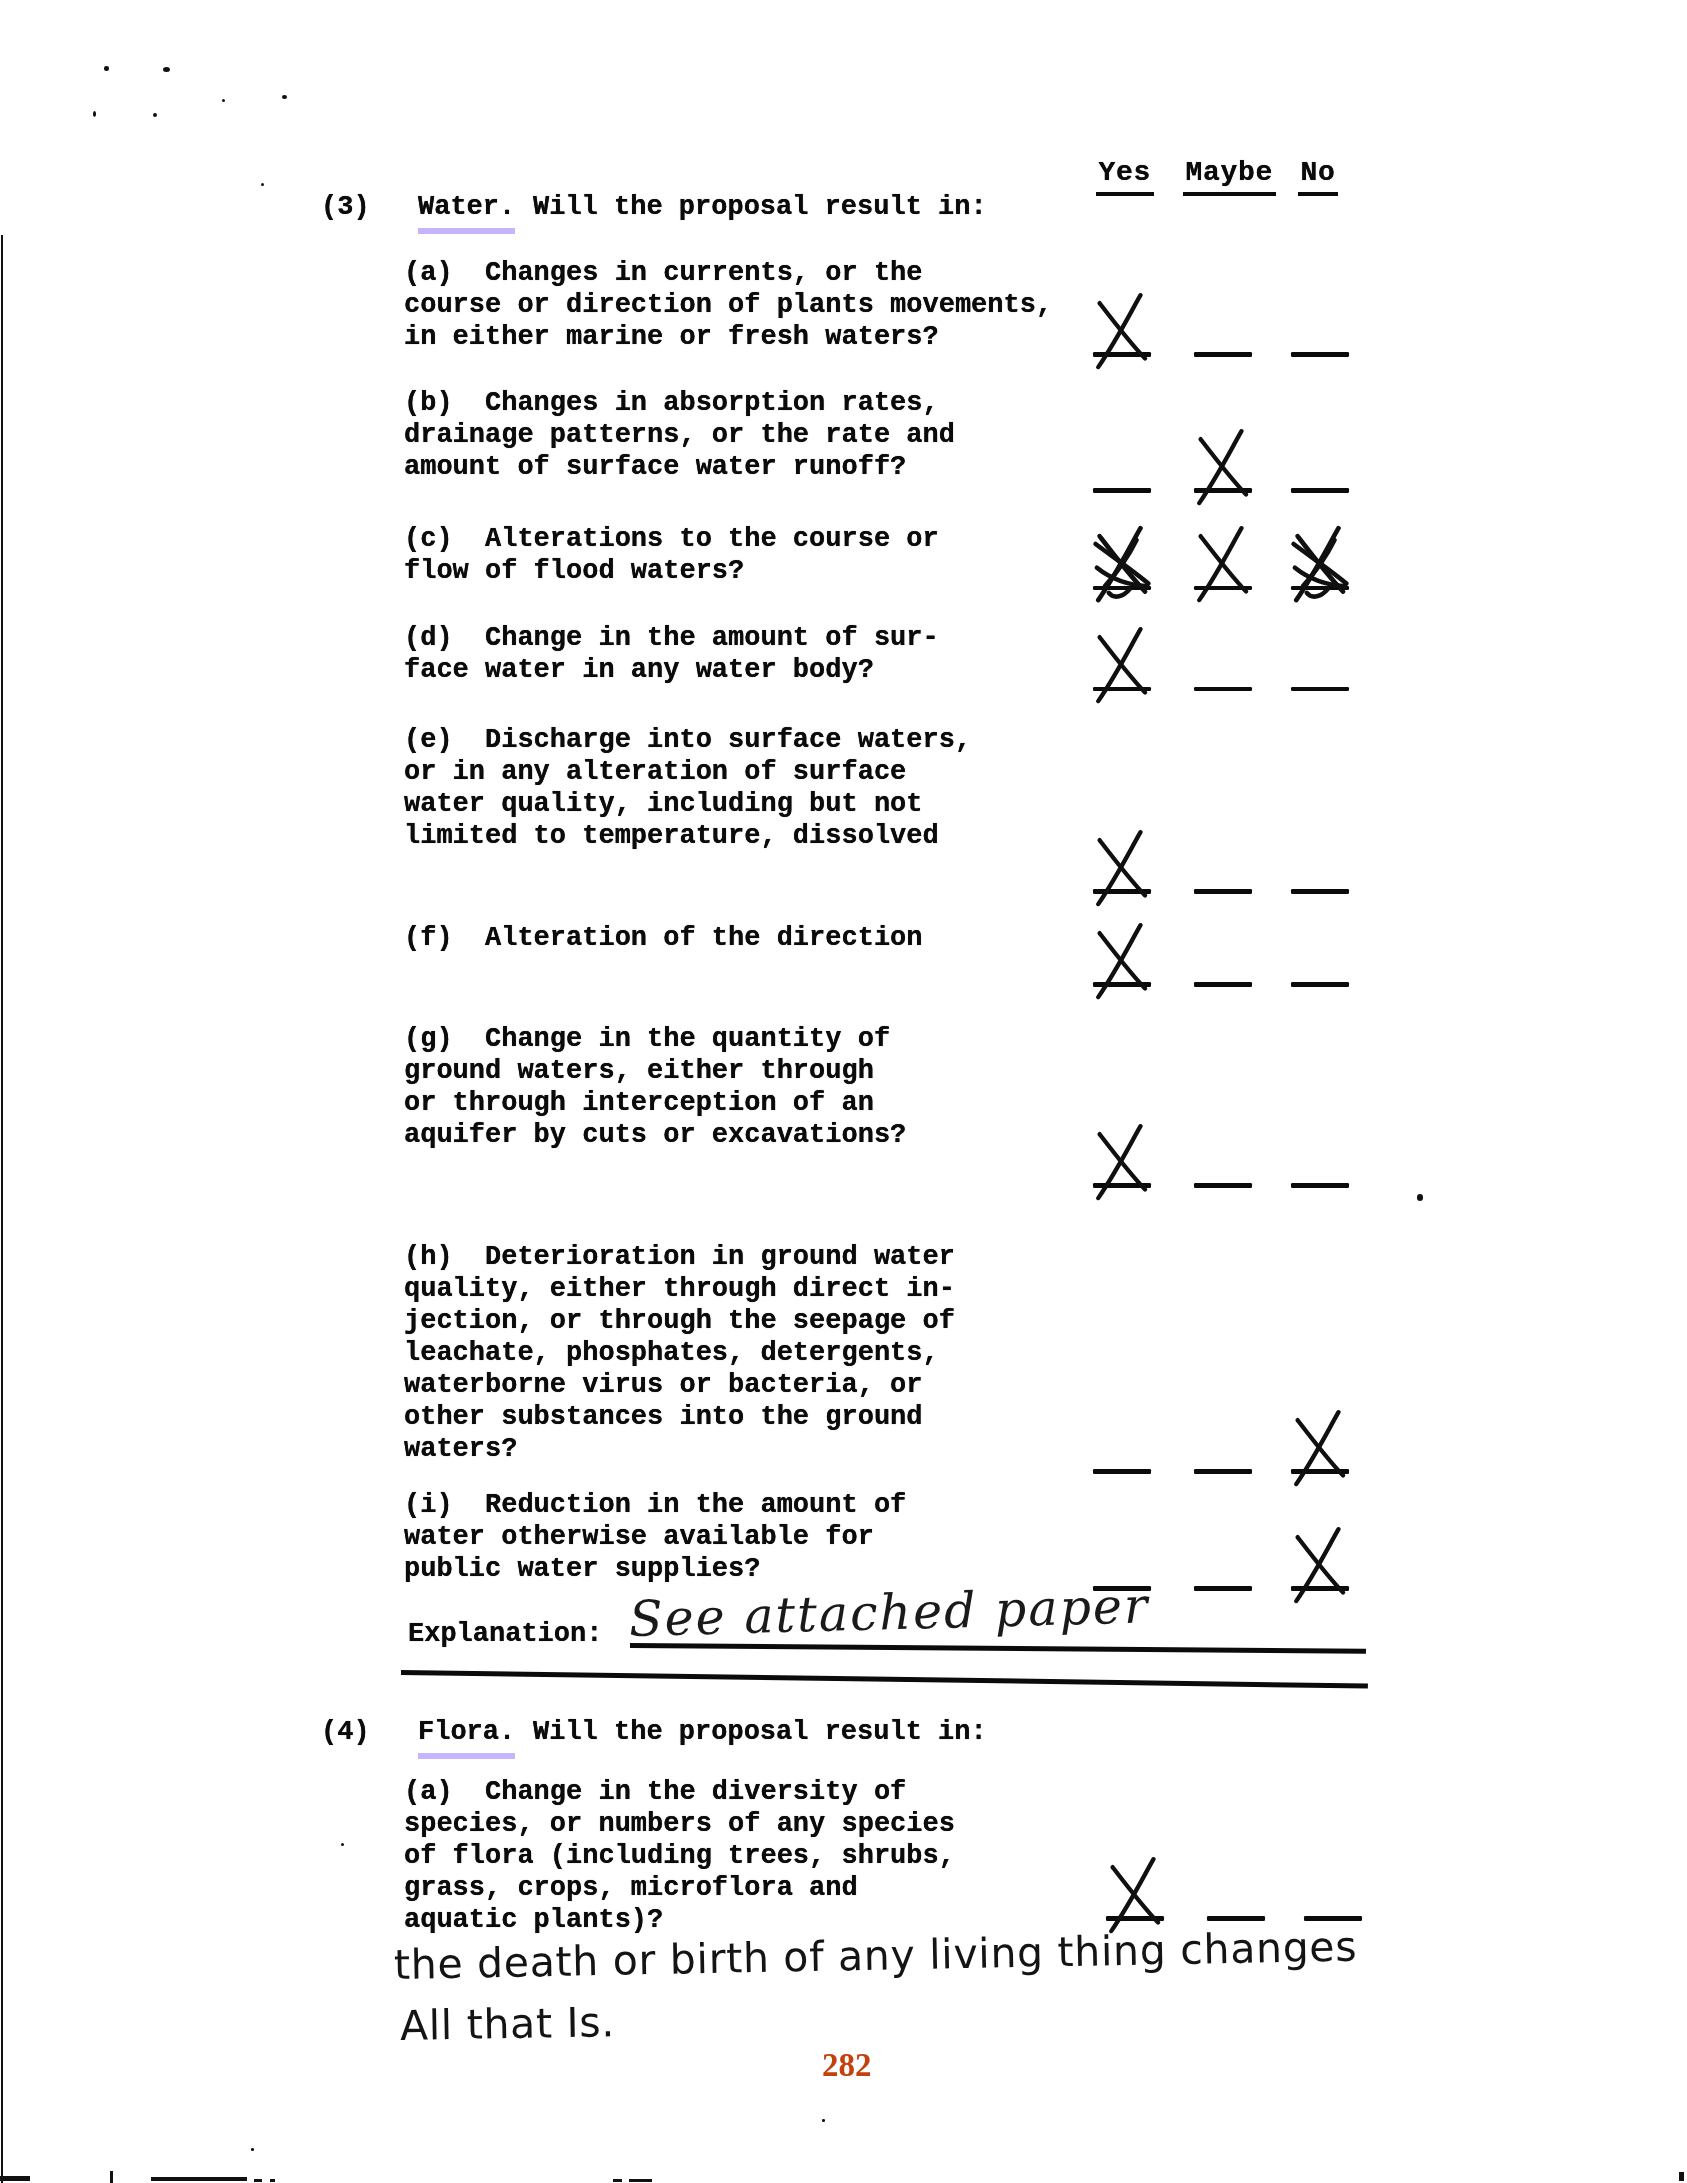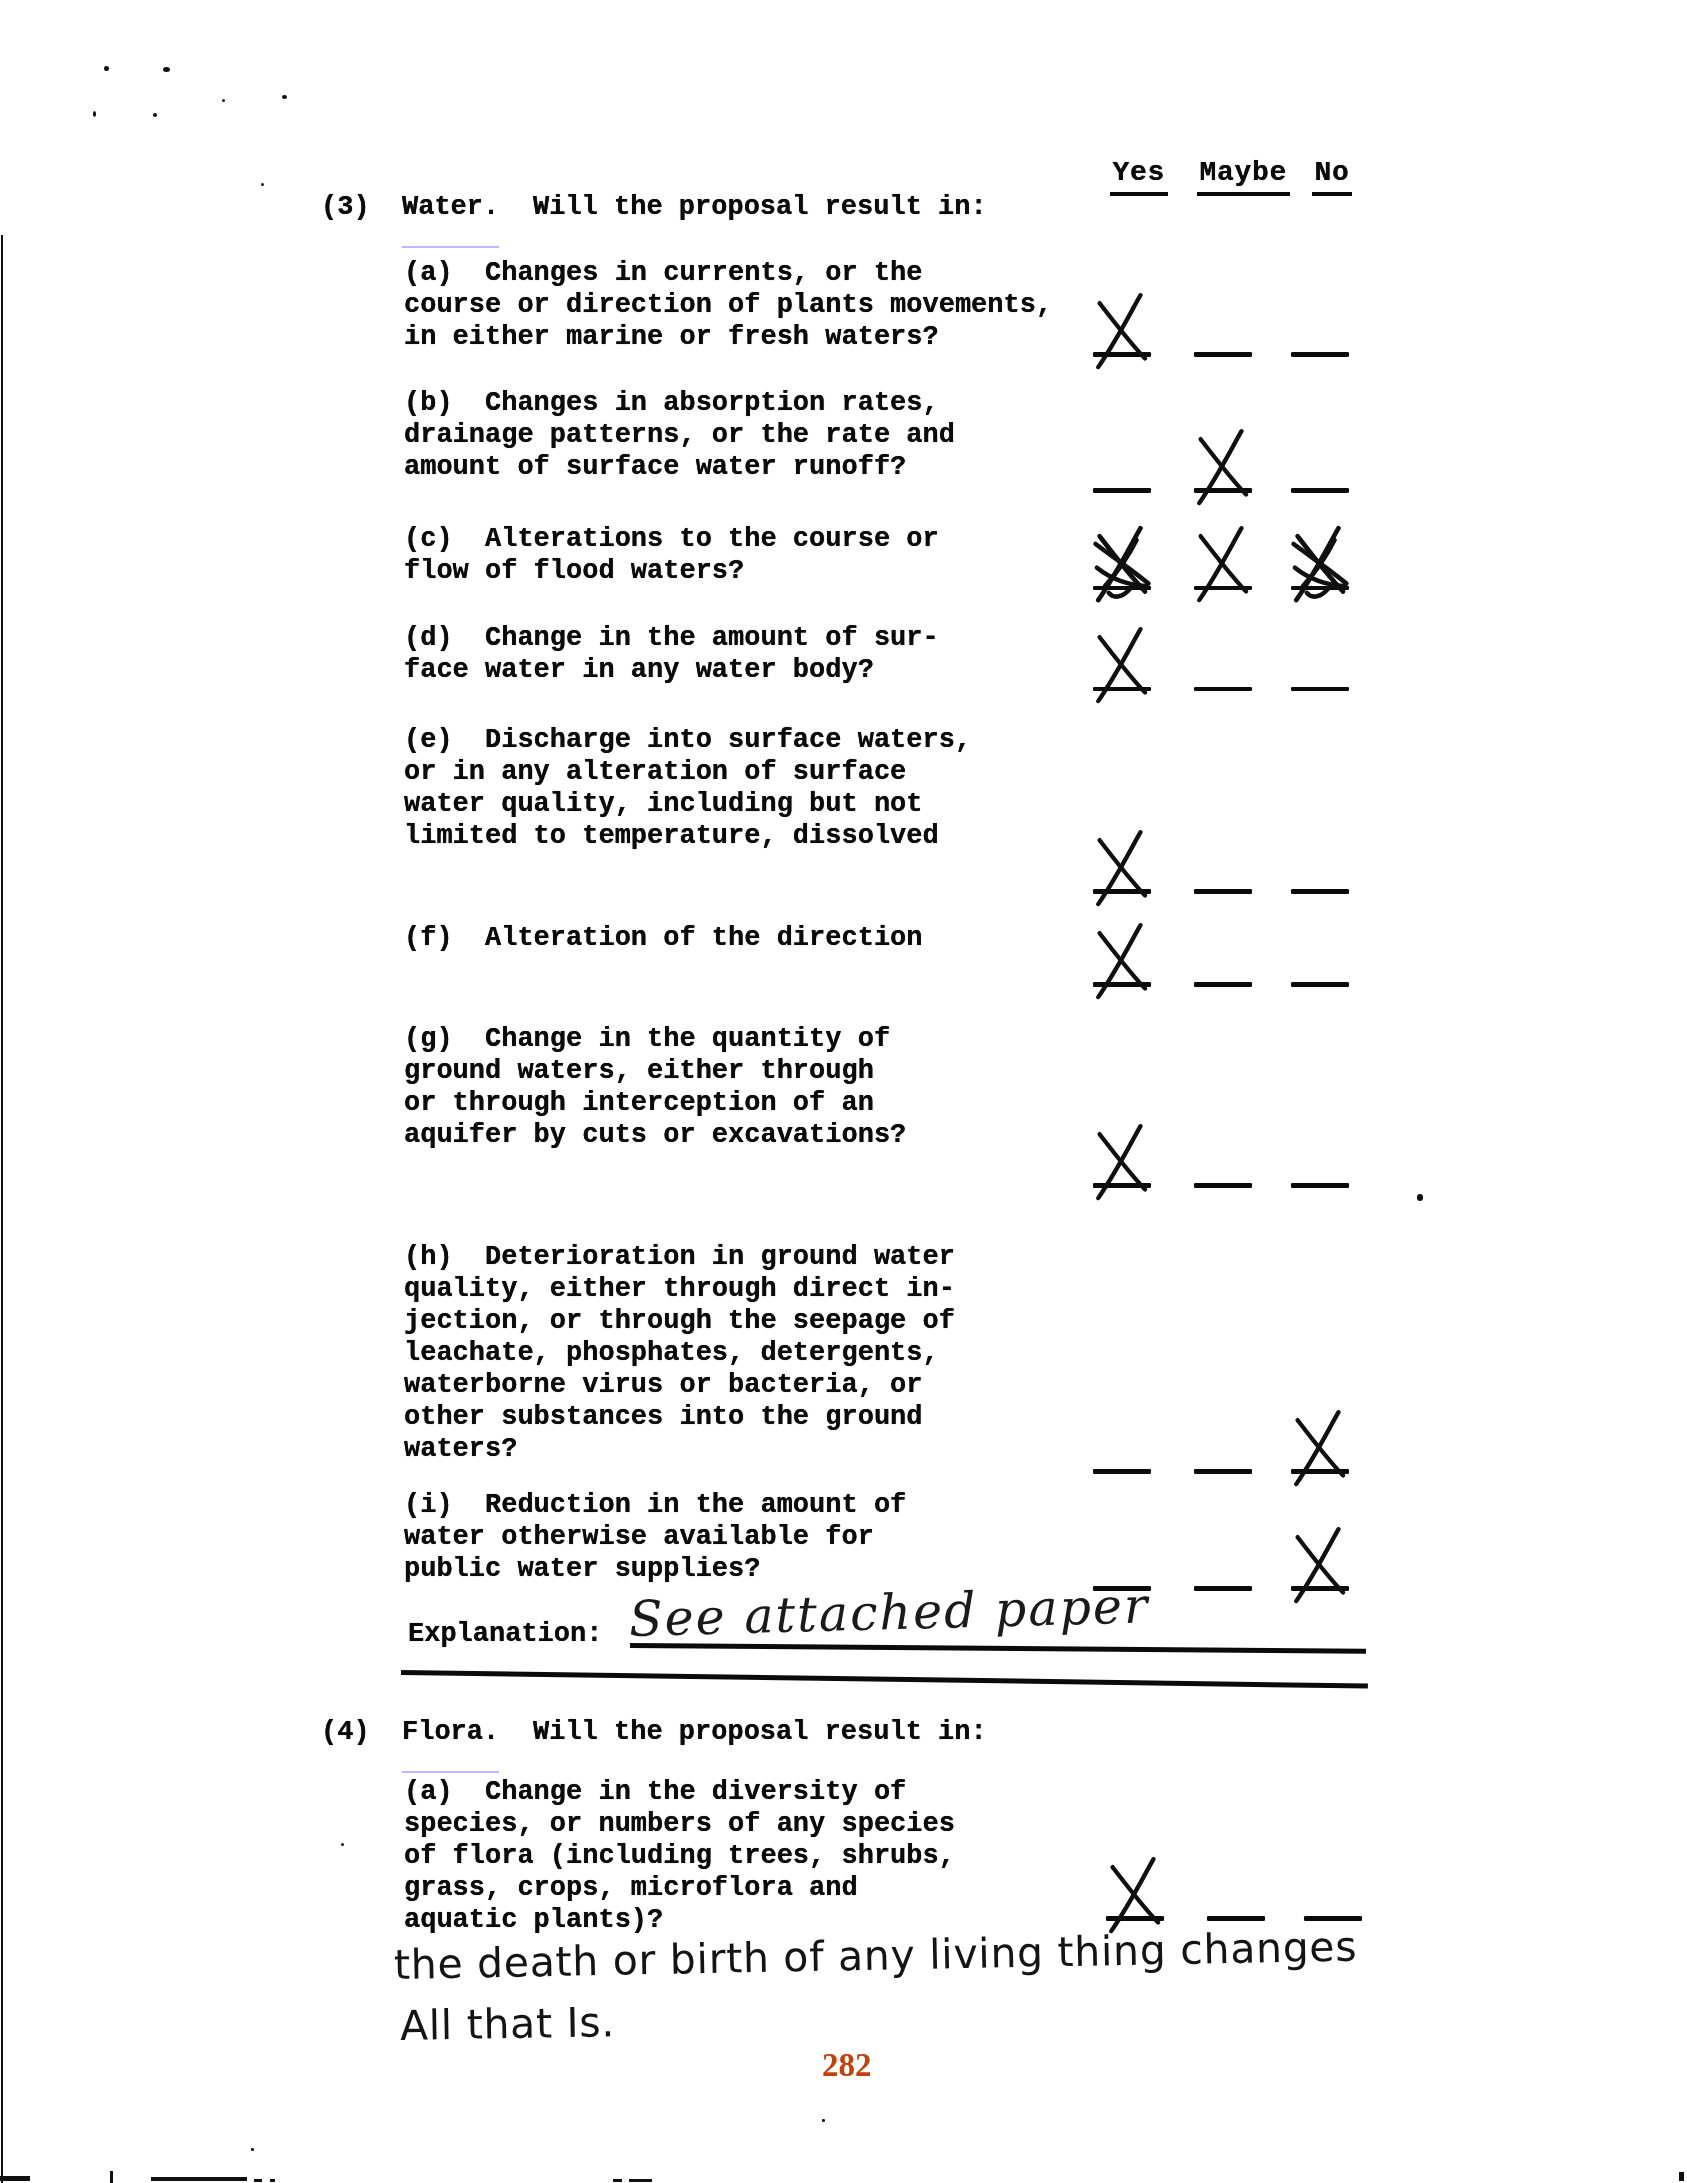--- a/index.html
+++ b/index.html
@@ -7,33 +7,33 @@
     position:relative; width:1687px; height:2183px; background:#ffffff;
     overflow:hidden; color:#0b0b0b;
     font-family:"Liberation Mono", monospace;
   }
   
   .tw{ font-family:"Liberation Mono", monospace; font-weight:700; font-size:27px;
        line-height:32px; color:#0b0b0b; text-shadow:0 0 0.7px #0b0b0b; }
   .q-line{ white-space:pre; }
 
   
-  .answers-header{ position:absolute; top:157px; left:14px; width:1343px; height:46px; }
+  .answers-header{ position:absolute; top:157px; left:0; width:1343px; height:46px; }
   .ans-col{ position:absolute; top:0; font-size:28px; letter-spacing:0.7px;
             border-bottom:4.6px solid #0b0b0b; padding:0 2.6px 3.3px 2.6px; }
   .col-yes{ left:1096px; }
   .col-maybe{ left:1183px; }
   .col-no{ left:1298px; }
 
   
   .section-heading{ position:absolute; left:0; width:1687px; height:42px; }
   .section-3{ top:191px; }
   .section-4{ top:1716px; }
   .sec-num{ position:absolute; left:321px; }
-  .sec-title{ position:absolute; left:402px; border-bottom:2px solid #c4b5fd; padding-bottom:23px; }
+  .sec-title{ position:absolute; left:418px; border-bottom:6px solid #c4b5fd; padding-bottom:5px; }
   .sec-q{ position:absolute; left:533px; }
 
   
   .item{ position:absolute; left:0; width:1687px; }
   .q-text{ margin-left:404px; width:668px; }
   .marks{ position:absolute; left:0; top:0; width:1687px; height:66px; }
   .mark-slot{ position:absolute; top:0; width:61px; height:66px; }
   .slot-yes{ left:1093px; } .slot-maybe{ left:1194px; } .slot-no{ left:1291px; }
   .blank-bar{ position:absolute; left:0; bottom:0; width:58px; height:4.6px;
               background:#0b0b0b; border-radius:1.3px; }

